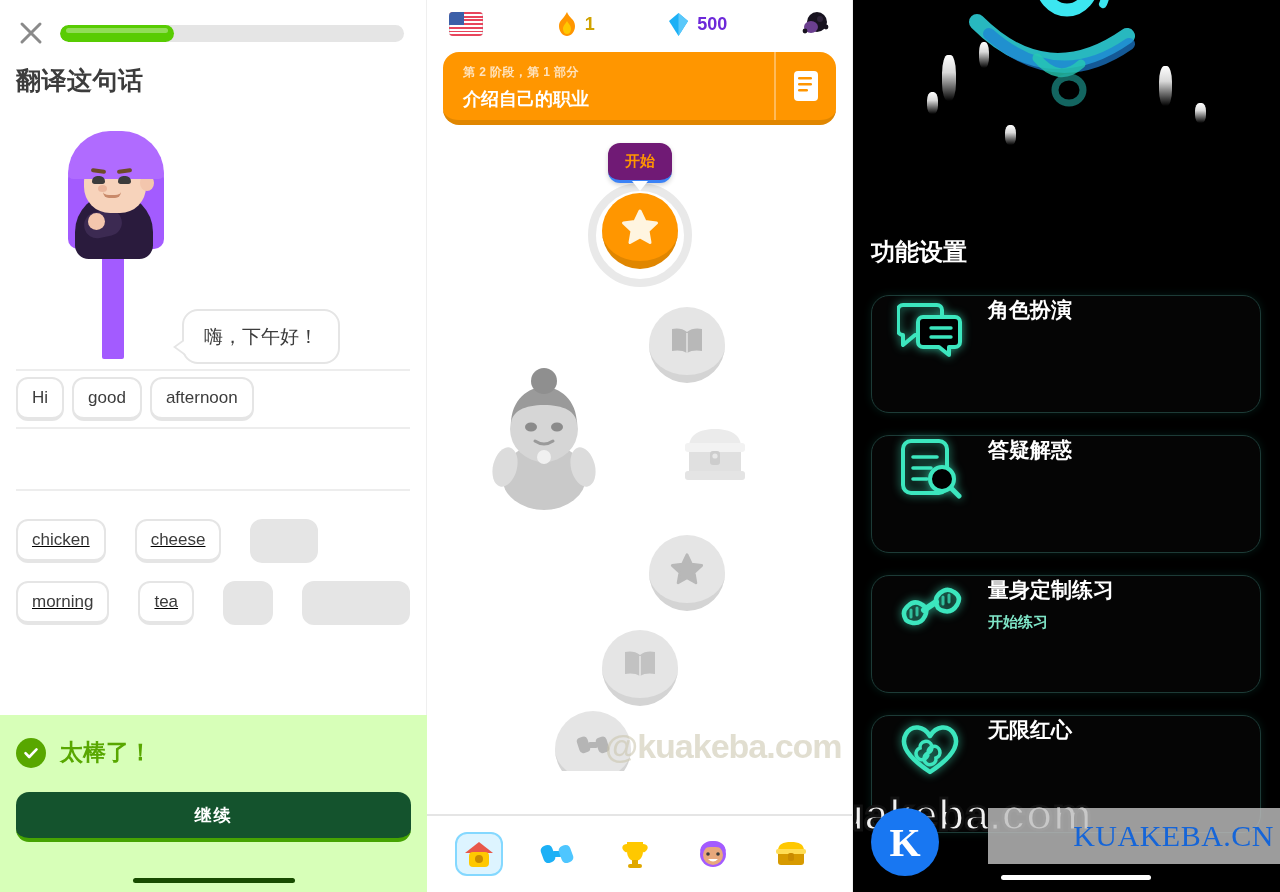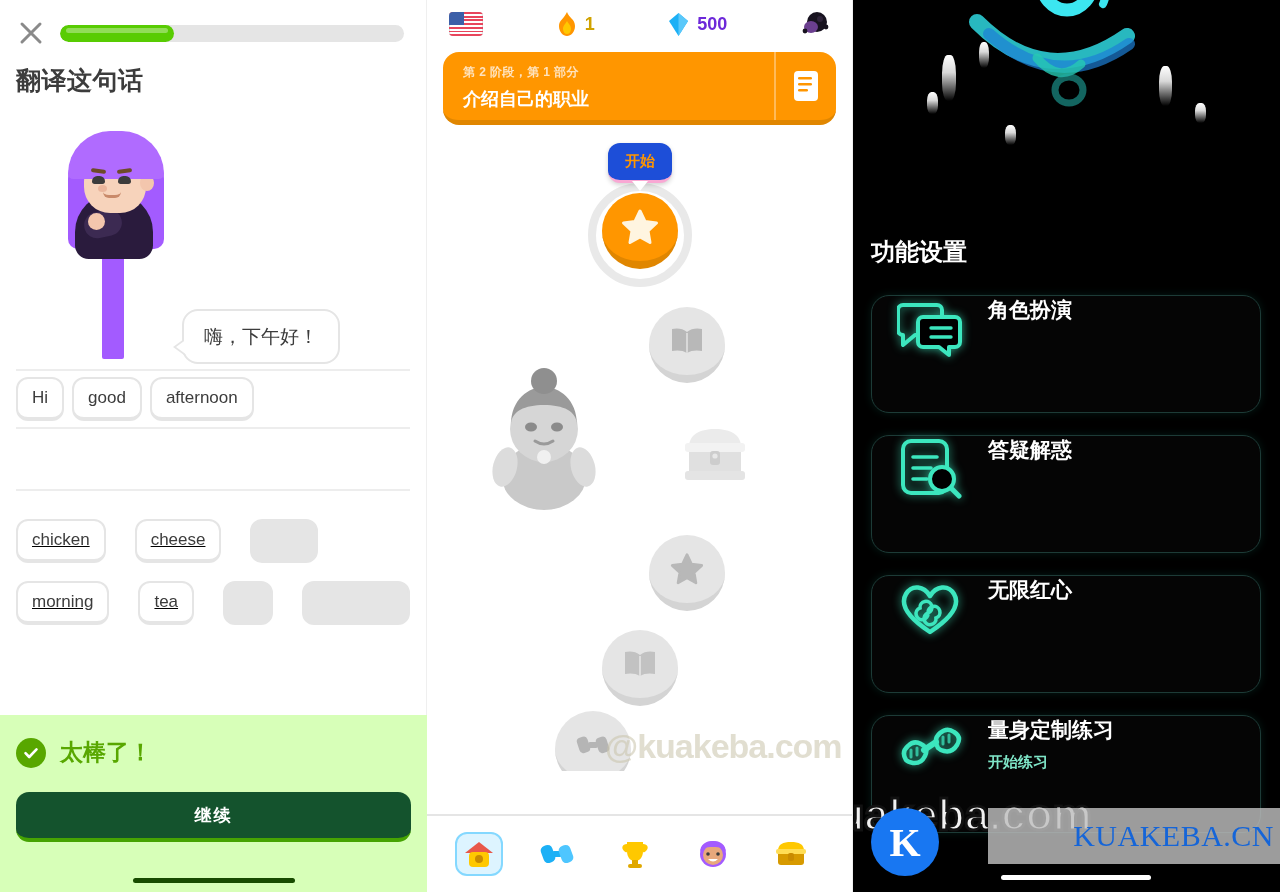--- a/index.html
+++ b/index.html
@@ -186,23 +186,23 @@
   .unit-name { font-size: 18px; color: #fff; font-weight: bold; margin-top: 6px; }
   .unit-right {
     width: 62px; border-left: 2px solid rgba(255,255,255,.35);
     display: flex; align-items: center; justify-content: center;
   }
   .unit-right svg { display: block; }
 
   .path-body { flex: 1; position: relative; overflow: hidden; }
   .start-tooltip {
     position: absolute; left: 608px; top: 167px; transform: translateX(-50%);
-    background: #1d4ed8; border-radius: 12px; box-shadow: 0 2px 5px rgba(0,0,0,.18);
+    background: #701a75; border-radius: 12px; box-shadow: 0 2px 5px rgba(0,0,0,.18);
     padding: 9px 17px; font-size: 15px; font-weight: bold; color: #ff9600;
-    z-index: 3; white-space: nowrap; border-bottom: 3px solid #f9a8d4; font-family: Liberation Mono, monospace;
+    z-index: 3; white-space: nowrap; border-bottom: 3px solid #3b82f6; font-family: Liberation Mono, monospace;
   }
   .start-tooltip::after {
     content: ""; position: absolute; left: 50%; margin-left: -8px; bottom: -11px;
     width: 0; height: 0; border-left: 8px solid transparent;
     border-right: 8px solid transparent; border-top: 10px solid #fff;
   }
   .node { position: absolute; cursor: pointer; }
   .node-ring {
     position: absolute; left: 50%; top: 50%; transform: translate(-50%,-50%);
     width: 104px; height: 104px; border-radius: 50%;
@@ -589,45 +589,45 @@
             <path d="M53 51 L61 59" stroke="#3ce6be" stroke-width="5" stroke-linecap="round"></path>
           </svg>
         </div>
         <div class="card-text">
           <div class="card-title">答疑解惑</div>
         </div>
       </div>
 
       <div class="card">
         <div class="card-icon">
-          <svg width="68" height="60" viewBox="0 0 68 60">
-            <path d="M34 54 C10 38 4 26 10 16 C16 6 28 8 34 18 C40 8 52 6 58 16 C64 26 58 38 34 54 Z" fill="none" stroke="#3ce6be" stroke-width="4.5" stroke-linejoin="round"></path>
-            <path d="M24 30 a6 6 0 1 1 8 5 a6 6 0 1 0 8 5 a6 6 0 1 0 -8 -5 a6 6 0 1 1 -8 -5 z" fill="none" stroke="#3ce6be" stroke-width="3.6"></path>
-          </svg>
-        </div>
-        <div class="card-text">
-          <div class="card-title">无限红心</div>
-        </div>
-      </div>
-
-      <div class="card">
-        <div class="card-icon">
           <svg width="68" height="56" viewBox="0 0 68 56">
             <path d="M28 30 L40 22" stroke="#3ce6be" stroke-width="6" stroke-linecap="round"></path>
             <path d="M10 40 q-5 -8 2 -14 q6 -6 13 -2 q8 4 4 12 q-4 8 -12 7 q-5 -1 -7 -3 z" fill="none" stroke="#3ce6be" stroke-width="4.5" stroke-linejoin="round"></path>
             <path d="M42 28 q-5 -9 2 -15 q7 -6 14 -1 q8 5 3 13 q-5 8 -13 6 q-4 -1 -6 -3 z" fill="none" stroke="#3ce6be" stroke-width="4.5" stroke-linejoin="round"></path>
             <path d="M15 30 v7 M21 28 v7" stroke="#3ce6be" stroke-width="3" stroke-linecap="round" opacity=".75"></path>
             <path d="M47 17 v7 M53 15 v7" stroke="#3ce6be" stroke-width="3" stroke-linecap="round" opacity=".75"></path>
           </svg>
         </div>
         <div class="card-text">
           <div class="card-title">量身定制练习</div>
           <div class="card-sub">开始练习</div>
         </div>
       </div>
+
+      <div class="card">
+        <div class="card-icon">
+          <svg width="68" height="60" viewBox="0 0 68 60">
+            <path d="M34 54 C10 38 4 26 10 16 C16 6 28 8 34 18 C40 8 52 6 58 16 C64 26 58 38 34 54 Z" fill="none" stroke="#3ce6be" stroke-width="4.5" stroke-linejoin="round"></path>
+            <path d="M24 30 a6 6 0 1 1 8 5 a6 6 0 1 0 8 5 a6 6 0 1 0 -8 -5 a6 6 0 1 1 -8 -5 z" fill="none" stroke="#3ce6be" stroke-width="3.6"></path>
+          </svg>
+        </div>
+        <div class="card-text">
+          <div class="card-title">无限红心</div>
+        </div>
+      </div>
     </div>
 
     <div class="wm-text">kuakeba.com</div>
 
     <div class="wm-badge">
       <span class="wm-badge-text">KUAKEBA.CN</span>
     </div>
     <div class="wm-circle">K</div>
 
     <div class="home-bar-right"></div>

